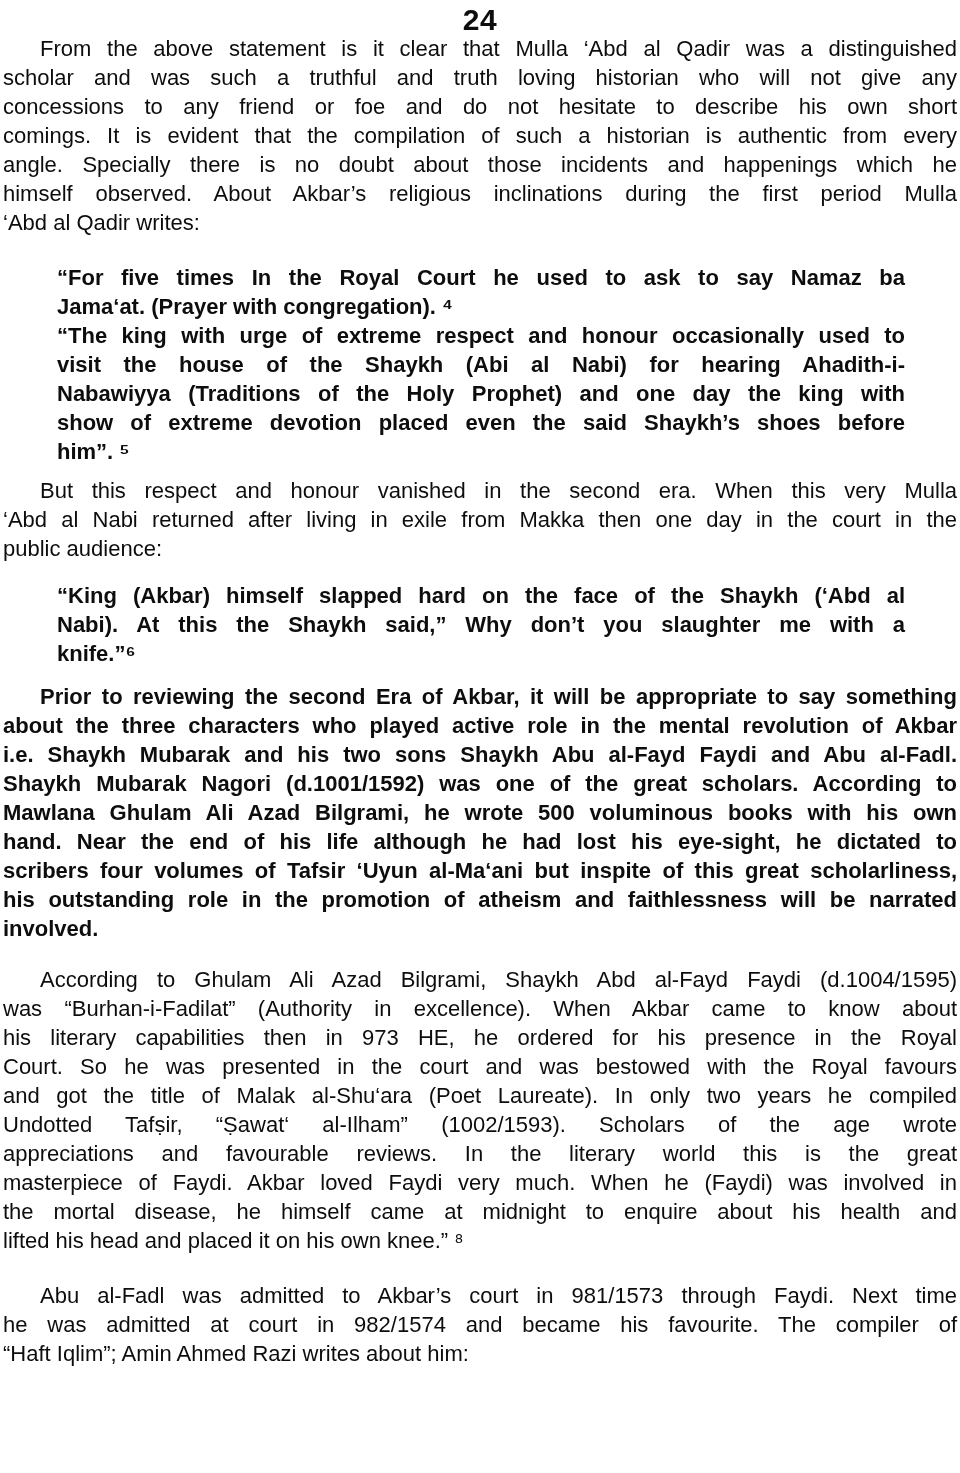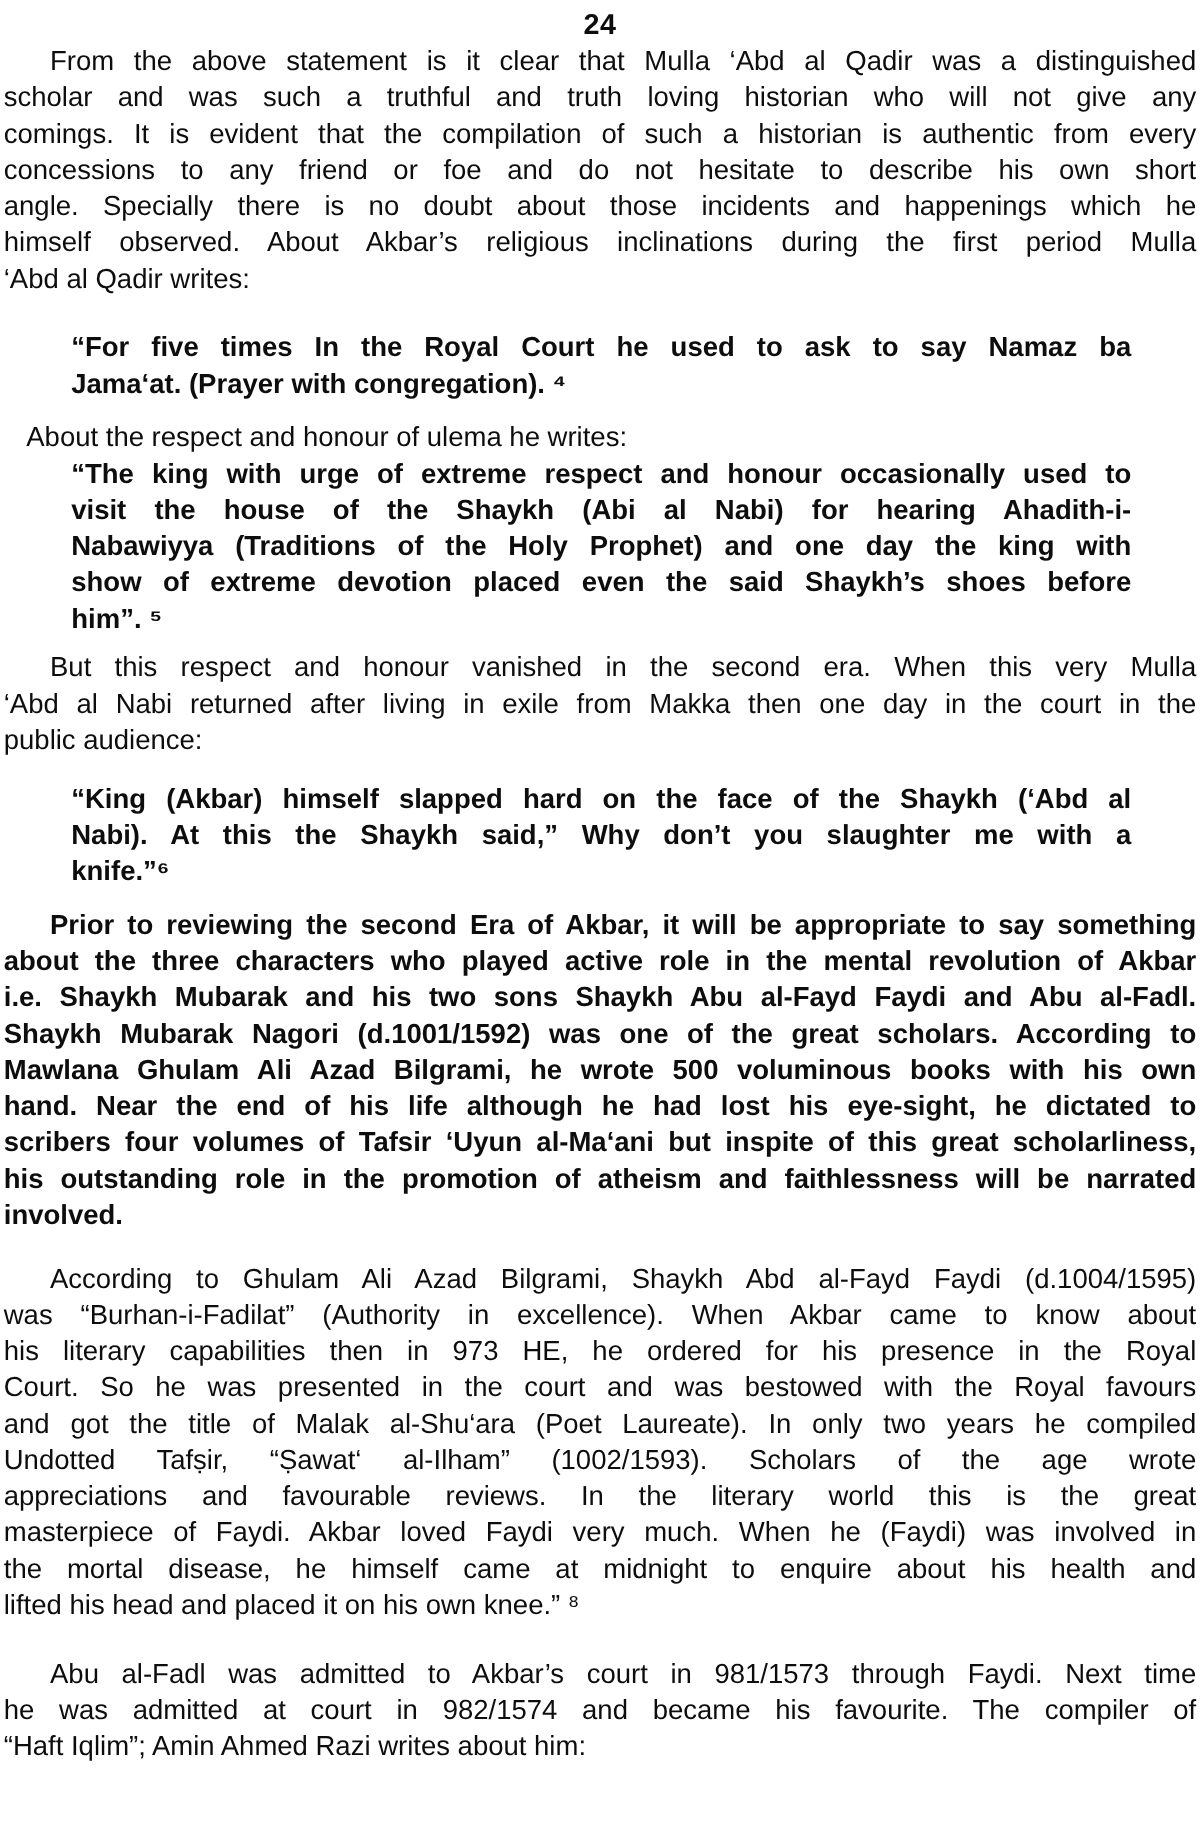--- a/index.html
+++ b/index.html
@@ -16,21 +16,21 @@
     font-size: 22px;
     -webkit-font-smoothing: antialiased;
   }
   main.page {
     padding: 5px 3px 0 3px;
     box-sizing: border-box;
   }
   .page-number {
     text-align: center;
     font-weight: 700;
-    font-size: 23px;
+    font-size: 30px;
     line-height: 29px;
     letter-spacing: 0.5px;
   }
   .block {
     margin: 0;
   }
   .block.blockquote {
     margin-left: 54px;
     margin-right: 52px;
     font-weight: 700;
@@ -54,32 +54,29 @@
 </style>
 </head>
 <body>
 
 <main class="page">
   <div class="page-number">24</div>
   <section id="doc-body">
       <div class="block paragraph" style="">
         <div class="line first-normal">From the above statement is it clear that Mulla ‘Abd al Qadir was a distinguished</div>
         <div class="line">scholar and was such a truthful and truth loving historian who will not give any</div>
+        <div class="line">concessions to any friend or foe and do not hesitate to describe his own short</div>
         <div class="line">comings. It is evident that the compilation of such a historian is authentic from every</div>
-        <div class="line">concessions to any friend or foe and do not hesitate to describe his own short</div>
         <div class="line">angle. Specially there is no doubt about those incidents and happenings which he</div>
         <div class="line">himself observed. About Akbar’s religious inclinations during the first period Mulla</div>
         <div class="line last">‘Abd al Qadir writes:</div>
       </div>
       <div class="block blockquote" style="margin-top: 26px;">
         <div class="line">“For five times In the Royal Court he used to ask to say Namaz ba</div>
         <div class="line last">Jama‘at. (Prayer with congregation). ⁴</div>
-      </div>
-      <div class="block paragraph" style="margin-top: 14px;">
-        <div class="line last first-small">About the respect and honour of ulema he writes:</div>
       </div>
       <div class="block blockquote" style="">
         <div class="line">“The king with urge of extreme respect and honour occasionally used to</div>
         <div class="line">visit the house of the Shaykh (Abi al Nabi) for hearing Ahadith-i-</div>
         <div class="line">Nabawiyya (Traditions of the Holy Prophet) and one day the king with</div>
         <div class="line">show of extreme devotion placed even the said Shaykh’s shoes before</div>
         <div class="line last">him”. ⁵</div>
       </div>
       <div class="block paragraph" style="margin-top: 10px;">
         <div class="line first-normal">But this respect and honour vanished in the second era. When this very Mulla</div>

